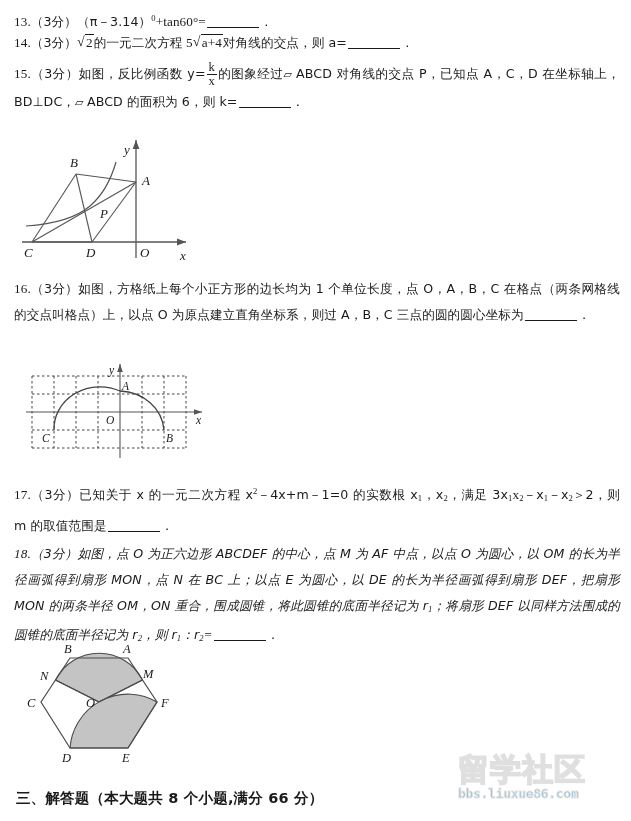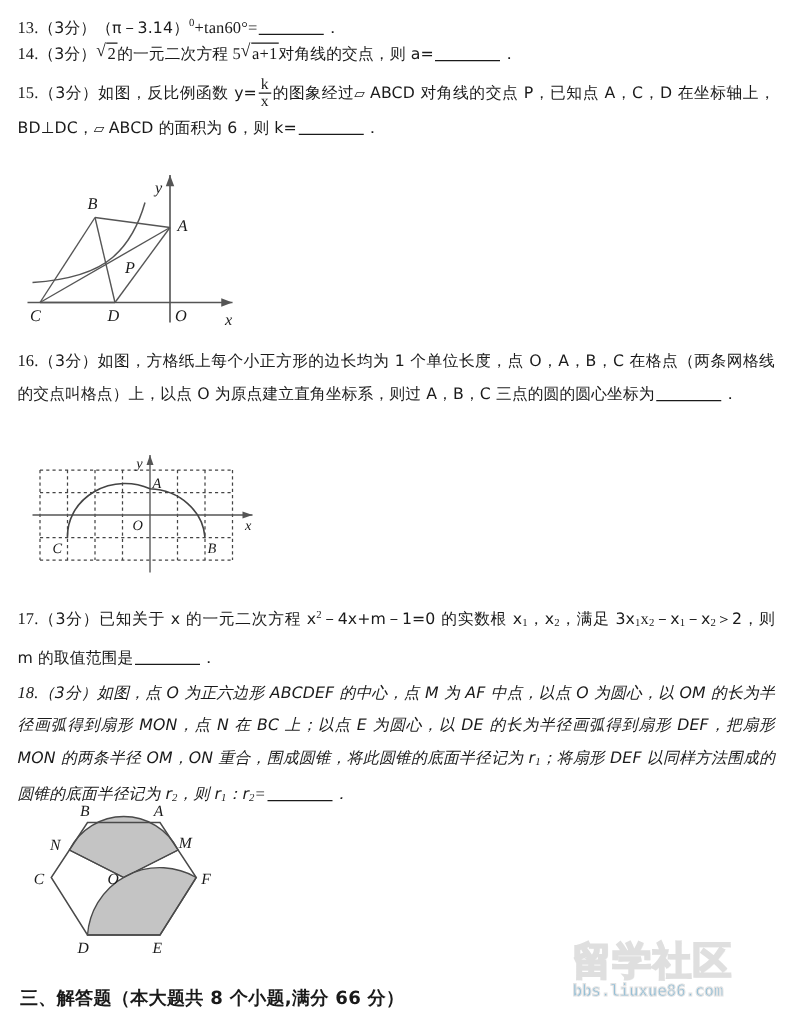--- a/index.html
+++ b/index.html
@@ -133,21 +133,21 @@
 </head>
 <body>
 
 <div class="page">
 
   <div class="q" style="top:6px;">
     <span class="num en">13</span><span class="en">.</span><span class="cn">（3分）</span><span class="cn">（π－3.14）</span><sup class="pw en">0</sup><span class="en">+tan60°=</span><span class="blank"></span><span class="cn">．</span>
   </div>
 
   <div class="q" style="top:31px;">
-    <span class="num en">14</span><span class="en">.</span><span class="cn">（3分）</span><span class="sqrt en"><span class="rad">2</span></span><span class="cn">的一元二次方程</span> <span class="en">5</span><span class="sqrt en"><span class="rad">a+1</span></span><span class="cn">对角线的交点，则 a=</span><span class="blank"></span><span class="cn">．</span>
+    <span class="num en">14</span><span class="en">.</span><span class="cn">（3分）</span><span class="sqrt en"><span class="rad">2</span></span><span class="cn">的一元二次方程</span> <span class="en">5</span><span class="sqrt en"><span class="rad">a+4</span></span><span class="cn">对角线的交点，则 a=</span><span class="blank"></span><span class="cn">．</span>
   </div>
 
   <div class="q" style="top:60px; line-height:27px;">
     <span class="num en">15</span><span class="en">.</span><span class="cn">（3分）</span><span class="cn">如图，反比例函数 y=</span><span class="frac en"><span class="top">k</span><span class="bot">x</span></span><span class="cn">的图象经过</span><span class="pgram">▱</span> <span class="cn">ABCD 对角线的交点 P，已知点 A，C，D 在坐标轴上，BD⊥DC，</span><span class="pgram">▱</span> <span class="cn">ABCD 的面积为 6，则 k=</span><span class="blank"></span><span class="cn">．</span>
   </div>
 
   <div class="figure" style="left:14px; top:126px;">
     <svg width="190" height="140" viewBox="0 0 190 140">
 
       <line x1="8" y1="116" x2="172" y2="116" stroke="#555" stroke-width="1.3"></line>

